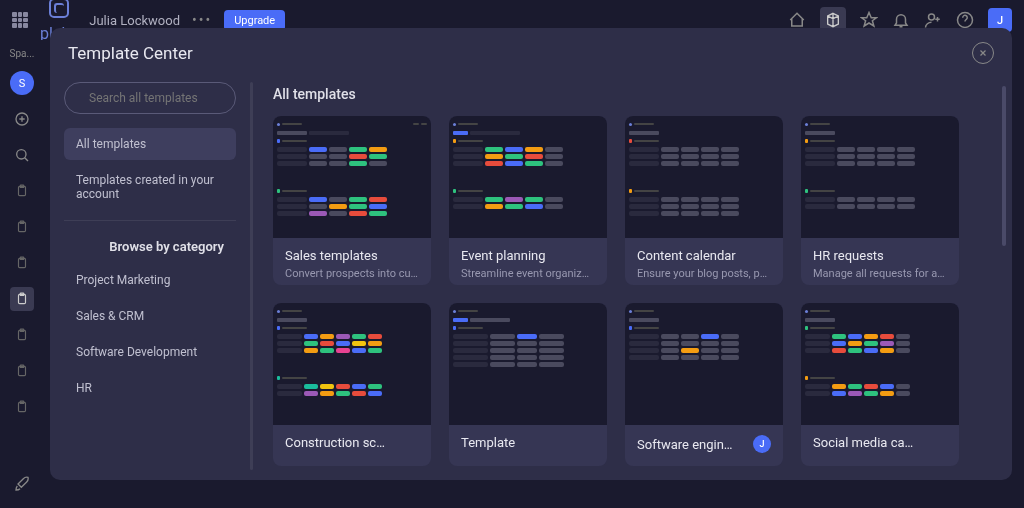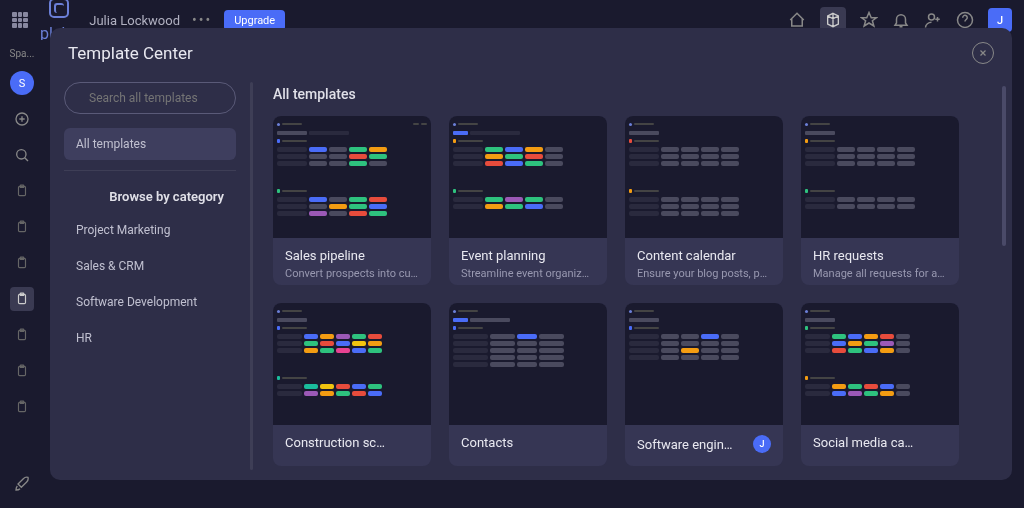--- a/index.html
+++ b/index.html
@@ -200,20 +200,21 @@
   <div class="modal-body">
     <div class="modal-sidebar">
       <div class="search-box">
         <svg viewBox="0 0 24 24" fill="none" stroke="currentColor">
             <circle cx="11" cy="11" r="7"></circle>
             <path d="M21 21l-5-5"></path>
           </svg>
         <input placeholder="Search all templates" style="">
       </div>
       <div class="side-item active">All templates</div>
+      <div class="side-item">Templates created in your account</div>
       <div class="side-divider"></div>
       <div class="side-heading">Browse by category</div>
       <div class="side-item">Project Marketing</div>
       <div class="side-item">Sales &amp; CRM</div>
       <div class="side-item">Software Development</div>
       <div class="side-item">HR</div>
     </div>
     <div class="scroll-divider"></div>
 
     <div class="templates-area">
@@ -283,21 +284,21 @@
               <div class="crow">
                   <span class="pil c-dark" style="width:30px"></span>
                   <span class="pil c-purple" style="width:18px"></span>
                   <span class="pil c-gray" style="width:18px"></span>
                   <span class="pil c-red" style="width:18px"></span>
                   <span class="pil c-green" style="width:18px"></span>
                 </div>
             </div>
           </div>
           <div class="card-info">
-            <div class="card-title">Sales pipeline</div>
+            <div class="card-title">Sales templates</div>
             <div class="card-desc">Convert prospects into cust…</div>
           </div>
         </div>
 
         <div class="template-card">
           <div class="thumb">
             <div class="thumb-top">
                 <span class="tdot"></span>
                 <span class="tbar" style="width:20px"></span>
                 <span style="flex:1"></span>
@@ -605,21 +606,21 @@
                 </div>
               <div class="crow">
                   <span class="pil c-dark" style="width:35px"></span>
                   <span class="pil c-gray" style="width:25px"></span>
                   <span class="pil c-gray" style="width:20px"></span>
                   <span class="pil c-gray" style="width:25px"></span>
                 </div>
             </div>
           </div>
           <div class="card-info">
-            <div class="card-title">Contacts</div>
+            <div class="card-title">Template</div>
           </div>
         </div>
 
         <div class="template-card">
           <div class="thumb">
             <div class="thumb-top">
                 <span class="tdot"></span>
                 <span class="tbar" style="width:20px"></span>
                 <span style="flex:1"></span>
               </div>

